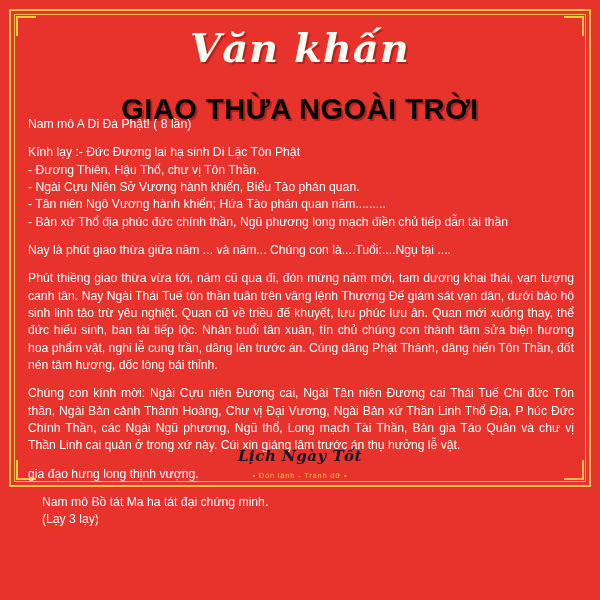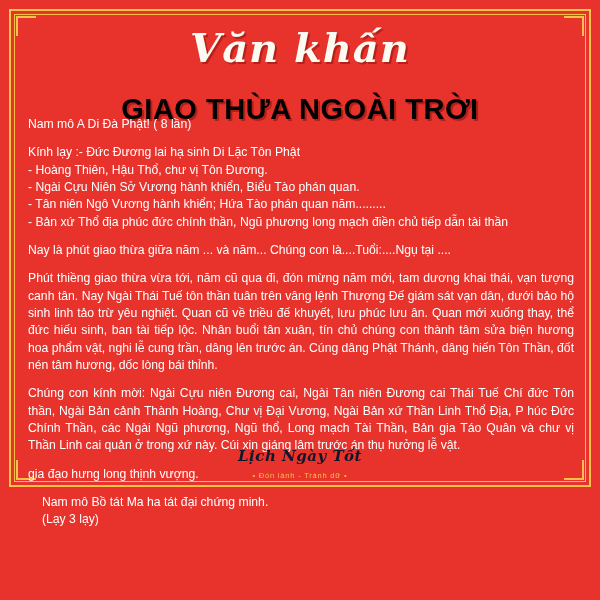--- a/index.html
+++ b/index.html
@@ -174,21 +174,21 @@
     <h1 class="title-script">Văn khấn</h1>
     <h2 class="title-sub">GIAO THỪA NGOÀI TRỜI</h2>
   </div>
 
   <div class="body-text">
 
     <p class="para">Nam mô A Di Đà Phật! ( 8 lần)</p>
 
     <div class="para lines">
       <div>Kính lạy :- Đức Đương lai hạ sinh Di Lặc Tôn Phật</div>
-      <div>- Hoàng Thiên, Hậu Thổ, chư vị Tôn Đương.</div>
+      <div>- Đương Thiên, Hậu Thổ, chư vị Tôn Thần.</div>
       <div>- Ngài Cựu Niên Sở Vương hành khiển, Biểu Tào phán quan.</div>
       <div>- Tân niên Ngô Vương hành khiển; Hứa Tào phán quan năm.........</div>
       <div>- Bản xứ Thổ địa phúc đức chính thần, Ngũ phương long mạch điền chủ tiếp dẫn tài thần</div>
     </div>
 
     <p class="para">Nay là phút giao thừa giữa năm ... và năm... Chúng con là....Tuổi:....Ngụ tại ....</p>
 
     <p class="para just">Phút thiềng giao thừa vừa tới, năm cũ qua đi, đón mừng năm mới, tam dương khai thái, vạn tượng canh tân. Nay Ngài Thái Tuế tôn thần tuân trên vâng lệnh Thượng Đế giám sát vạn dân, dưới bảo hộ sinh linh tảo trừ yêu nghiệt. Quan cũ về triều đế khuyết, lưu phúc lưu ân. Quan mới xuống thay, thể đức hiếu sinh, ban tài tiếp lộc. Nhân buổi tân xuân, tín chủ chúng con thành tâm sửa biện hương hoa phẩm vật, nghi lễ cung trần, dâng lên trước án. Cúng dâng Phật Thánh, dâng hiến Tôn Thần, đốt nén tâm hương, dốc lòng bái thỉnh.</p>
 
     <p class="para just">Chúng con kính mời: Ngài Cựu niên Đương cai, Ngài Tân niên Đương cai Thái Tuế Chí đức Tôn thần, Ngài Bản cảnh Thành Hoàng, Chư vị Đại Vương, Ngài Bản xứ Thần Linh Thổ Địa, P húc Đức Chính Thần, các Ngài Ngũ phương, Ngũ thổ, Long mạch Tài Thần, Bản gia Táo Quân và chư vị Thần Linh cai quản ở trong xứ này. Cúi xin giáng lâm trước án thụ hưởng lễ vật.</p>

